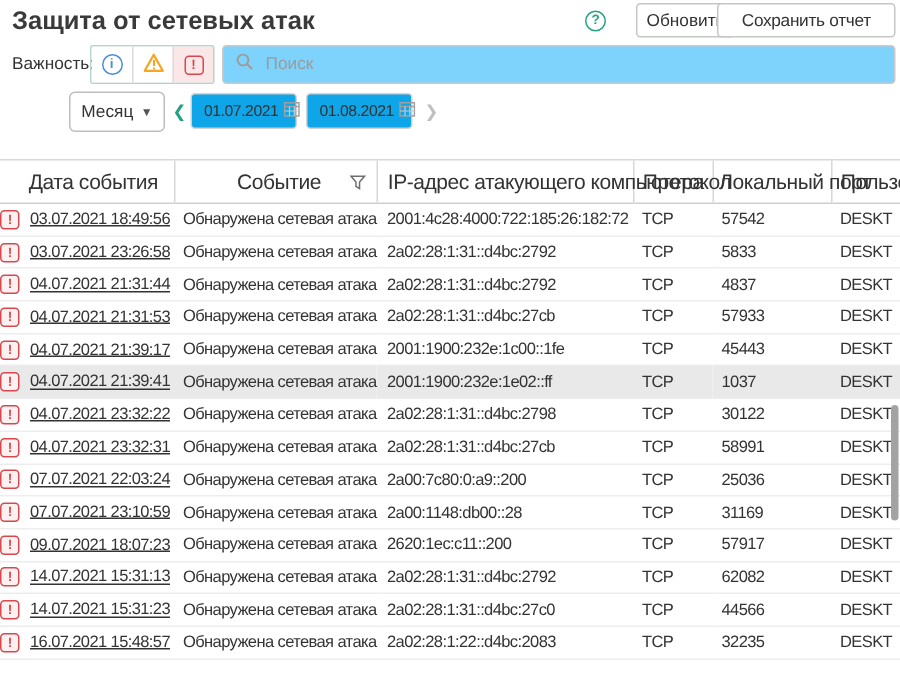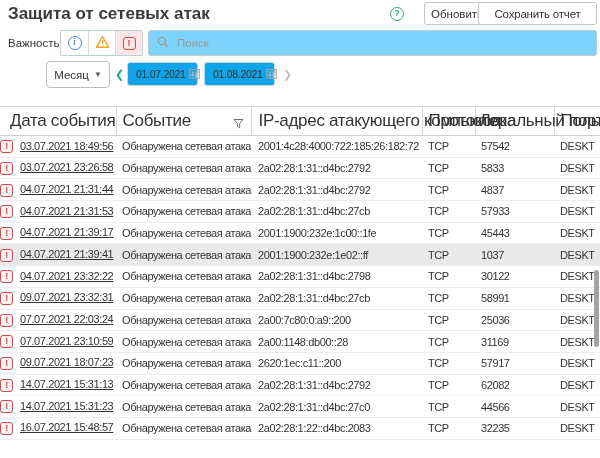--- a/index.html
+++ b/index.html
@@ -48,21 +48,21 @@
   .chip{position:absolute;top:62px;width:71px;height:24px;box-sizing:border-box;background:#0ea5e9;
         border:1px solid #d2d2d2;border-radius:3px;display:flex;align-items:center;padding:0 5px 0 8px;
         gap:3px;font-size:10.5px;letter-spacing:-0.3px;color:#333;cursor:pointer;}
   .chip .date-text{flex:1;}
   .chip-from{left:127px;}
   .chip-to{left:204px;}
 
   
   table{position:absolute;left:0;top:106px;width:600px;border-collapse:collapse;table-layout:fixed;}
   thead th{height:26px;border-top:1px solid #d8d8d8;border-bottom:1px solid #cfcfcf;font-weight:normal;
-           font-size:17px;letter-spacing:-0.3px;text-align:left;white-space:nowrap;color:#333;position:relative;}
+           font-size:14px;letter-spacing:-0.3px;text-align:center;white-space:nowrap;color:#333;position:relative;}
   thead th + th{border-left:1px solid #d8d8d8;}
   tbody td{height:20.7px;font-size:11px;letter-spacing:-0.4px;white-space:nowrap;overflow:visible;padding:0;}
   tbody tr{border-bottom:1px solid #ededed;cursor:default;}
   tbody tr.selected td{background:#e9e9e9;}
   .h-date{padding-left:10px;} .c-date{padding-left:0;text-decoration:underline;}
   .h-event{padding-left:6px;} .c-event{padding-left:6px;}
   .h-ip{padding-left:7px;} .c-ip{padding-left:7px;margin-top:40px;}
   .h-proto{padding-left:6px;} .c-proto{padding-left:6px;}
   .h-port{padding-left:4px;} .c-port{padding-left:6px;}
   .h-user{padding-left:6px;} .c-user{padding-left:6px;}
@@ -233,21 +233,21 @@
         <tr>
           <td class="c-date"><span class="ic-crit row-crit">!</span><span>04.07.2021 23:32:22</span></td>
           <td class="c-event">Обнаружена сетевая атака</td>
           <td class="c-ip">2a02:28:1:31::d4bc:2798</td>
           <td class="c-proto">TCP</td>
           <td class="c-port">30122</td>
           <td class="c-user">DESKT</td>
         </tr>
 
         <tr>
-          <td class="c-date"><span class="ic-crit row-crit">!</span><span>09.07.2021 23:32:31</span></td>
+          <td class="c-date"><span class="ic-crit row-crit">!</span><span>04.07.2021 23:32:31</span></td>
           <td class="c-event">Обнаружена сетевая атака</td>
           <td class="c-ip">2a02:28:1:31::d4bc:27cb</td>
           <td class="c-proto">TCP</td>
           <td class="c-port">58991</td>
           <td class="c-user">DESKT</td>
         </tr>
 
         <tr>
           <td class="c-date"><span class="ic-crit row-crit">!</span><span>07.07.2021 22:03:24</span></td>
           <td class="c-event">Обнаружена сетевая атака</td>

